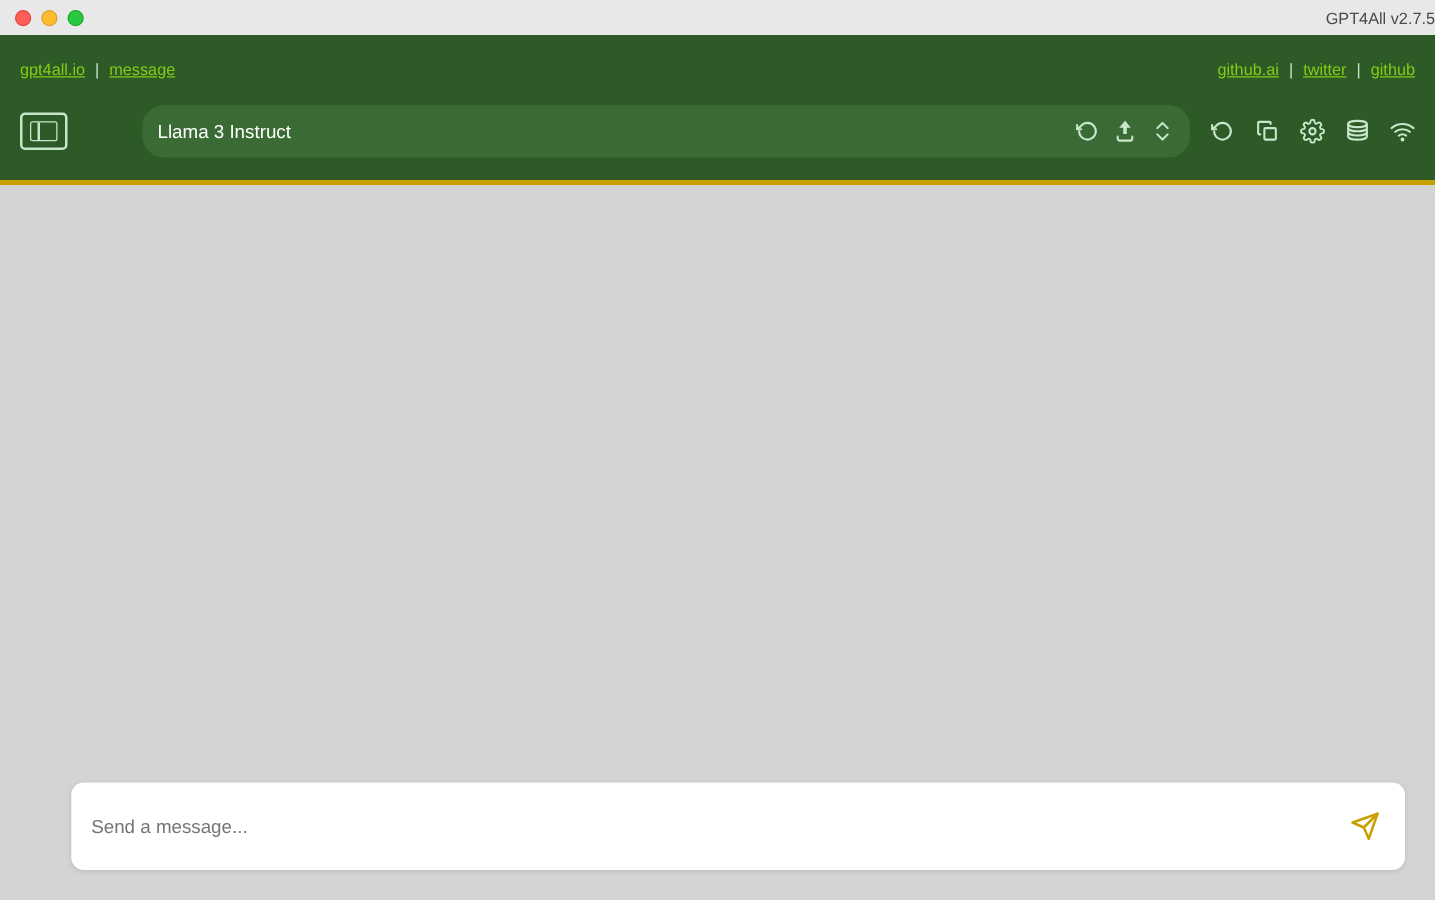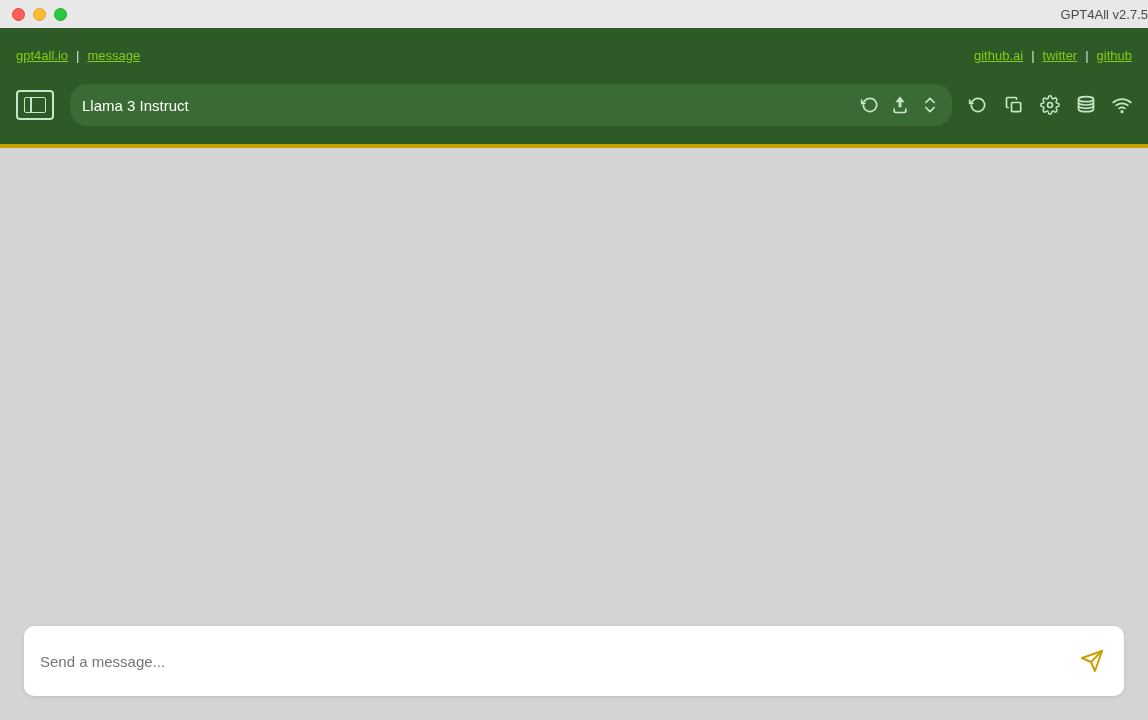--- a/index.html
+++ b/index.html
@@ -139,20 +139,21 @@
       flex: 1;
       background: #3a6b34;
       border-radius: 17px;
       height: 42px;
       display: flex;
       align-items: center;
       justify-content: space-between;
       padding: 0 12px;
       cursor: pointer;
       margin-right: 16px;
+      margin-left: 44px;
     }
 
     .model-name {
       color: #ffffff;
       font-size: 15px;
       font-weight: 400;
     }
 
     .model-icons {
       display: flex;
@@ -185,20 +186,21 @@
 
     .chat-area {
       flex: 1;
       overflow-y: auto;
     }
 
     
     .input-area {
       padding: 0 24px 24px 24px;
       background: #d4d4d4;
+      margin-left: 33px;
     }
 
     .input-container {
       background: #ffffff;
       border-radius: 10px;
       padding: 0 16px;
       display: flex;
       align-items: center;
       min-height: 70px;
       box-shadow: 0 1px 4px rgba(0,0,0,0.1);

